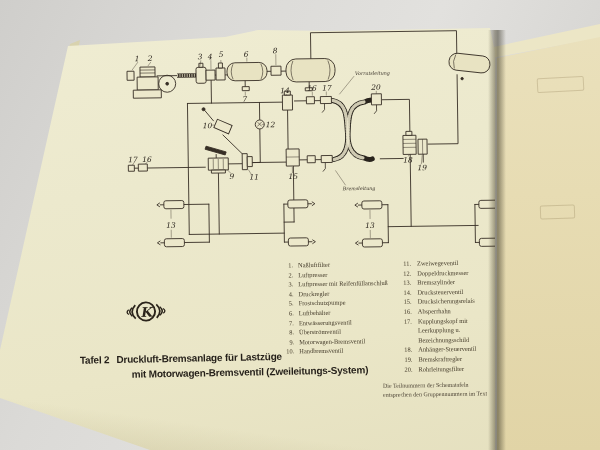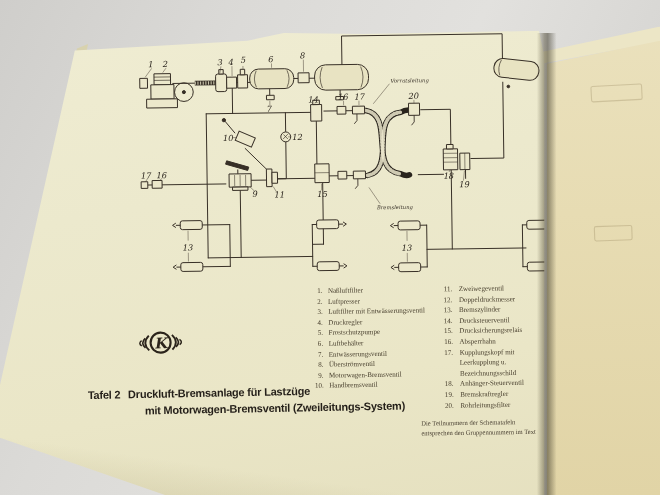--- a/index.html
+++ b/index.html
@@ -298,21 +298,21 @@
       <div class="lrow">
           <span class="lnum">1.</span>
           <span class="ltxt">Naßluftfilter</span>
         </div>
       <div class="lrow">
           <span class="lnum">2.</span>
           <span class="ltxt">Luftpresser</span>
         </div>
       <div class="lrow">
           <span class="lnum">3.</span>
-          <span class="ltxt">Luftfilter mit Entwässerungsventil</span>
+          <span class="ltxt">Luftpresser mit Reifenfüllanschluß</span>
         </div>
       <div class="lrow">
           <span class="lnum">4.</span>
           <span class="ltxt">Druckregler</span>
         </div>
       <div class="lrow">
           <span class="lnum">5.</span>
           <span class="ltxt">Frostschutzpumpe</span>
         </div>
       <div class="lrow">

